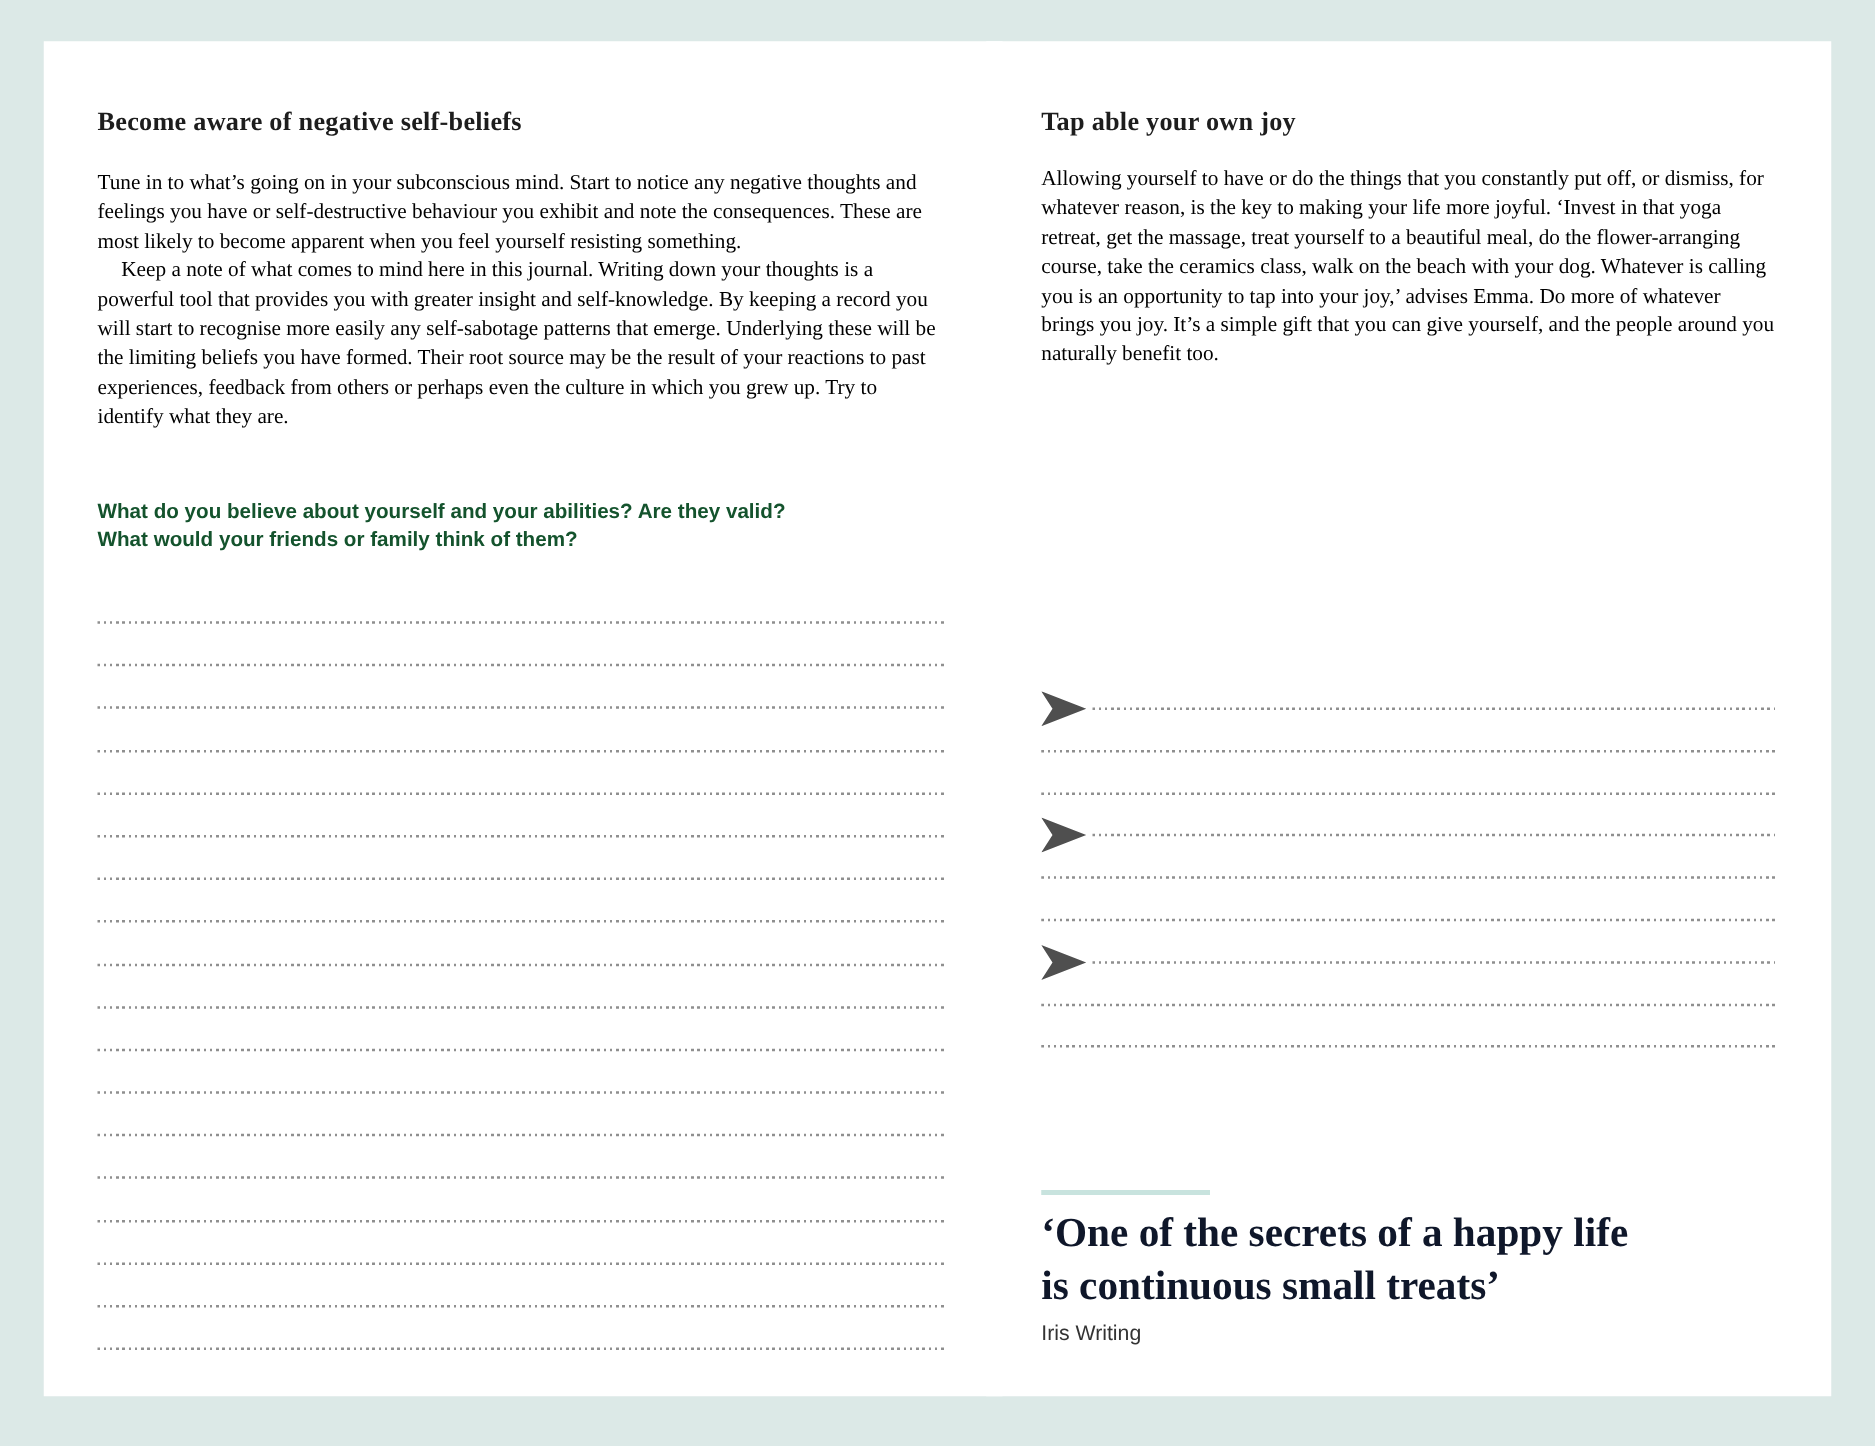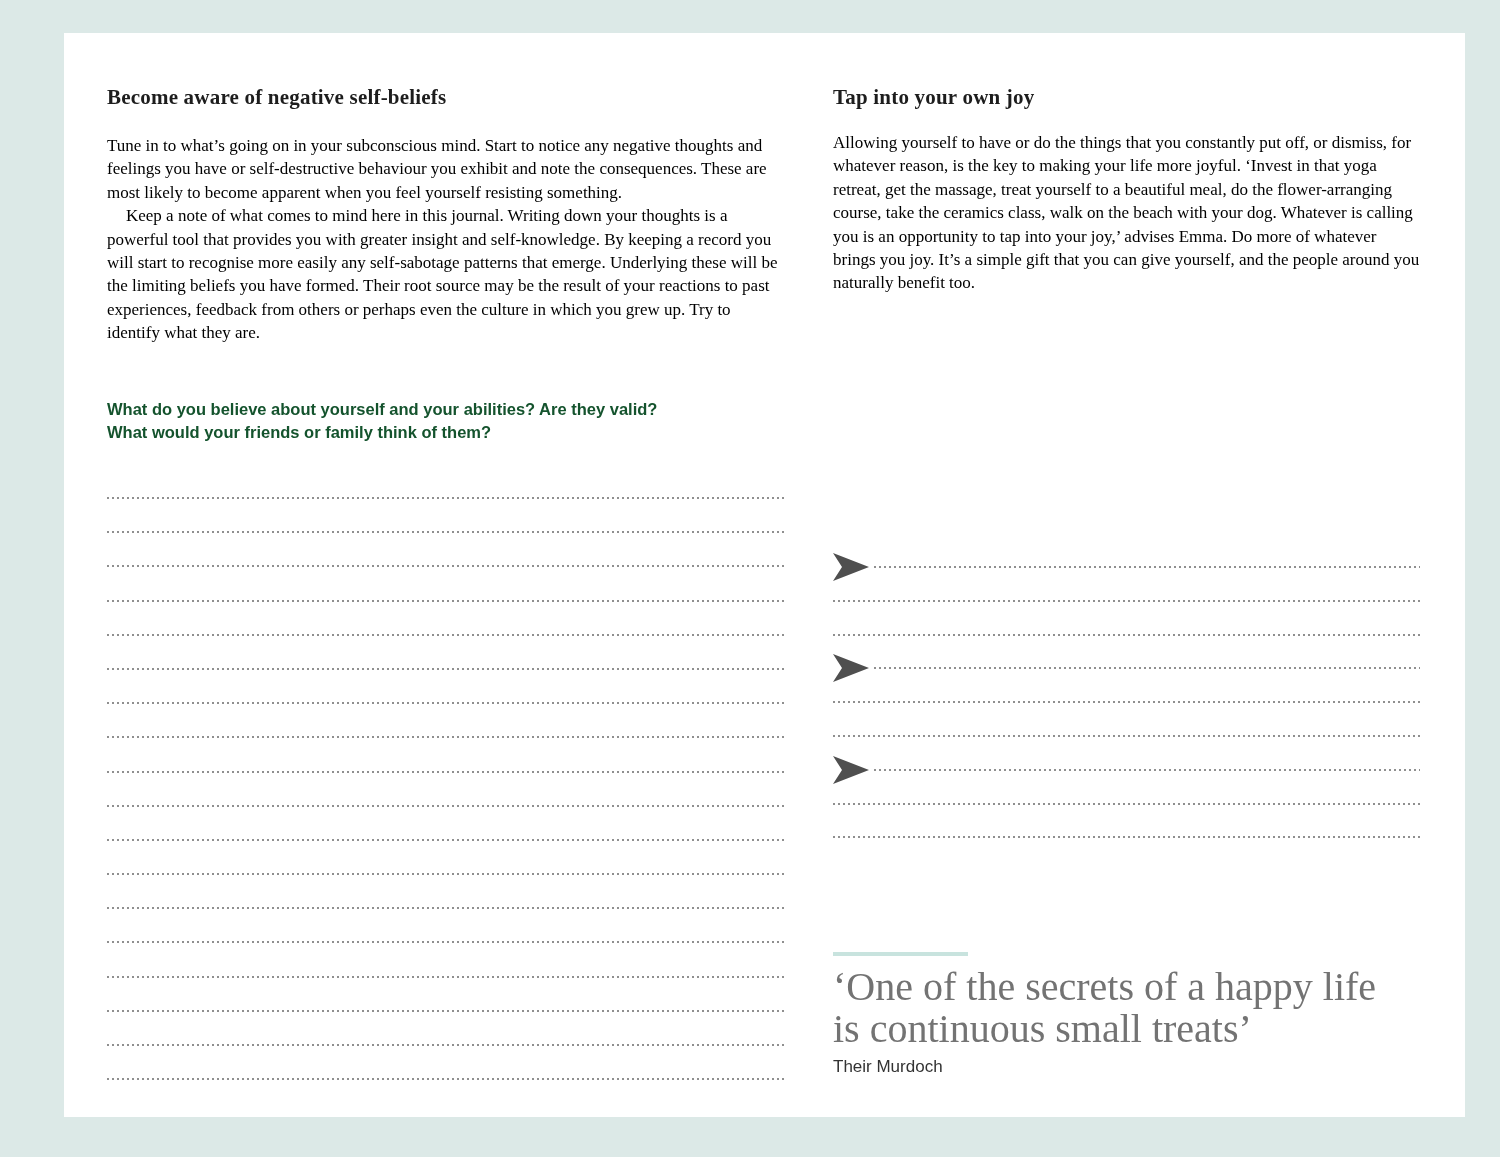--- a/index.html
+++ b/index.html
@@ -11,21 +11,21 @@
     font-family: "Liberation Serif", "DejaVu Serif", serif;
     color: #212121;
   }
   .page {
     position: absolute;
     top: 33px;
     height: 1084px;
     background: #ffffff;
     box-sizing: border-box;
   }
-  .page-left  { left: 35px;  width: 767px; padding: 0 47px 0 43px; margin-left: 29px; }
+  .page-left  { left: 35px;  width: 767px; padding: 0 47px 0 43px; }
   .page-right { left: 789px; width: 676px; padding: 0 45px 0 44px; }
 
   .heading {
     margin: 52px 0 0 0;
     font-size: 21px;
     line-height: 25px;
     font-weight: 600;
     color: #1d1d1d;
     letter-spacing: 0.2px;
   }
@@ -79,24 +79,24 @@
     width: 135px; height: 4px;
     background: #c8e3de;
   }
   .quote-block {
     position: absolute;
     left: 44px; right: 40px;
     top: 933px;
   }
   .quote-text {
     margin: 0;
-    font-size: 40px;
+    font-size: 33px;
     line-height: 42px;
-    font-weight: 400;
-    color: #737373;
+    font-weight: 700;
+    color: #0f172a;
     white-space: pre-line;
   }
   .quote-attr {
     margin-top: 7px;
     font-family: "Liberation Sans", "DejaVu Sans", sans-serif;
     font-size: 17px;
     color: #333333;
   }
 </style>
 </head>
@@ -126,21 +126,21 @@
       <div class="wline"></div>
       <div class="wline"></div>
       <div class="wline"></div>
       <div class="wline"></div>
       <div class="wline"></div>
       <div class="wline"></div>
     </div>
 </section>
 
 <section class="page page-right">
-  <h1 class="heading">Tap into your own joy</h1>
+  <h1 class="heading">Tap able your own joy</h1>
   <div class="bodytext gap">Allowing yourself to have or do the things that you constantly put off, or dismiss, for whatever reason, is the key to making your life more joyful. ‘Invest in that yoga retreat, get the massage, treat yourself to a beautiful meal, do the flower-arranging course, take the ceramics class, walk on the beach with your dog. Whatever is calling you is an opportunity to tap into your joy,’ advises Emma. Do more of whatever brings you joy. It’s a simple gift that you can give yourself, and the people around you naturally benefit too.</div>
   <div class="joy-list">
       <div class="slot">
         <svg width="36" height="28" viewBox="0 0 36 28">
           <polygon points="0,0 36,14 0,28 9,14" fill="#4f4f4f"></polygon>
         </svg>
         <div class="dot indent"></div>
       </div>
       <div class="slot">
         <div class="dot"></div>
@@ -170,15 +170,15 @@
         <div class="dot"></div>
       </div>
       <div class="slot">
         <div class="dot"></div>
       </div>
     </div>
   <div class="accent-rule"></div>
   <div class="quote-block">
     <p class="quote-text">‘One of the secrets of a happy life
 is continuous small treats’</p>
-    <div class="quote-attr">Their Murdoch</div>
+    <div class="quote-attr">Iris Writing</div>
   </div>
 </section>
 
 </body></html>

